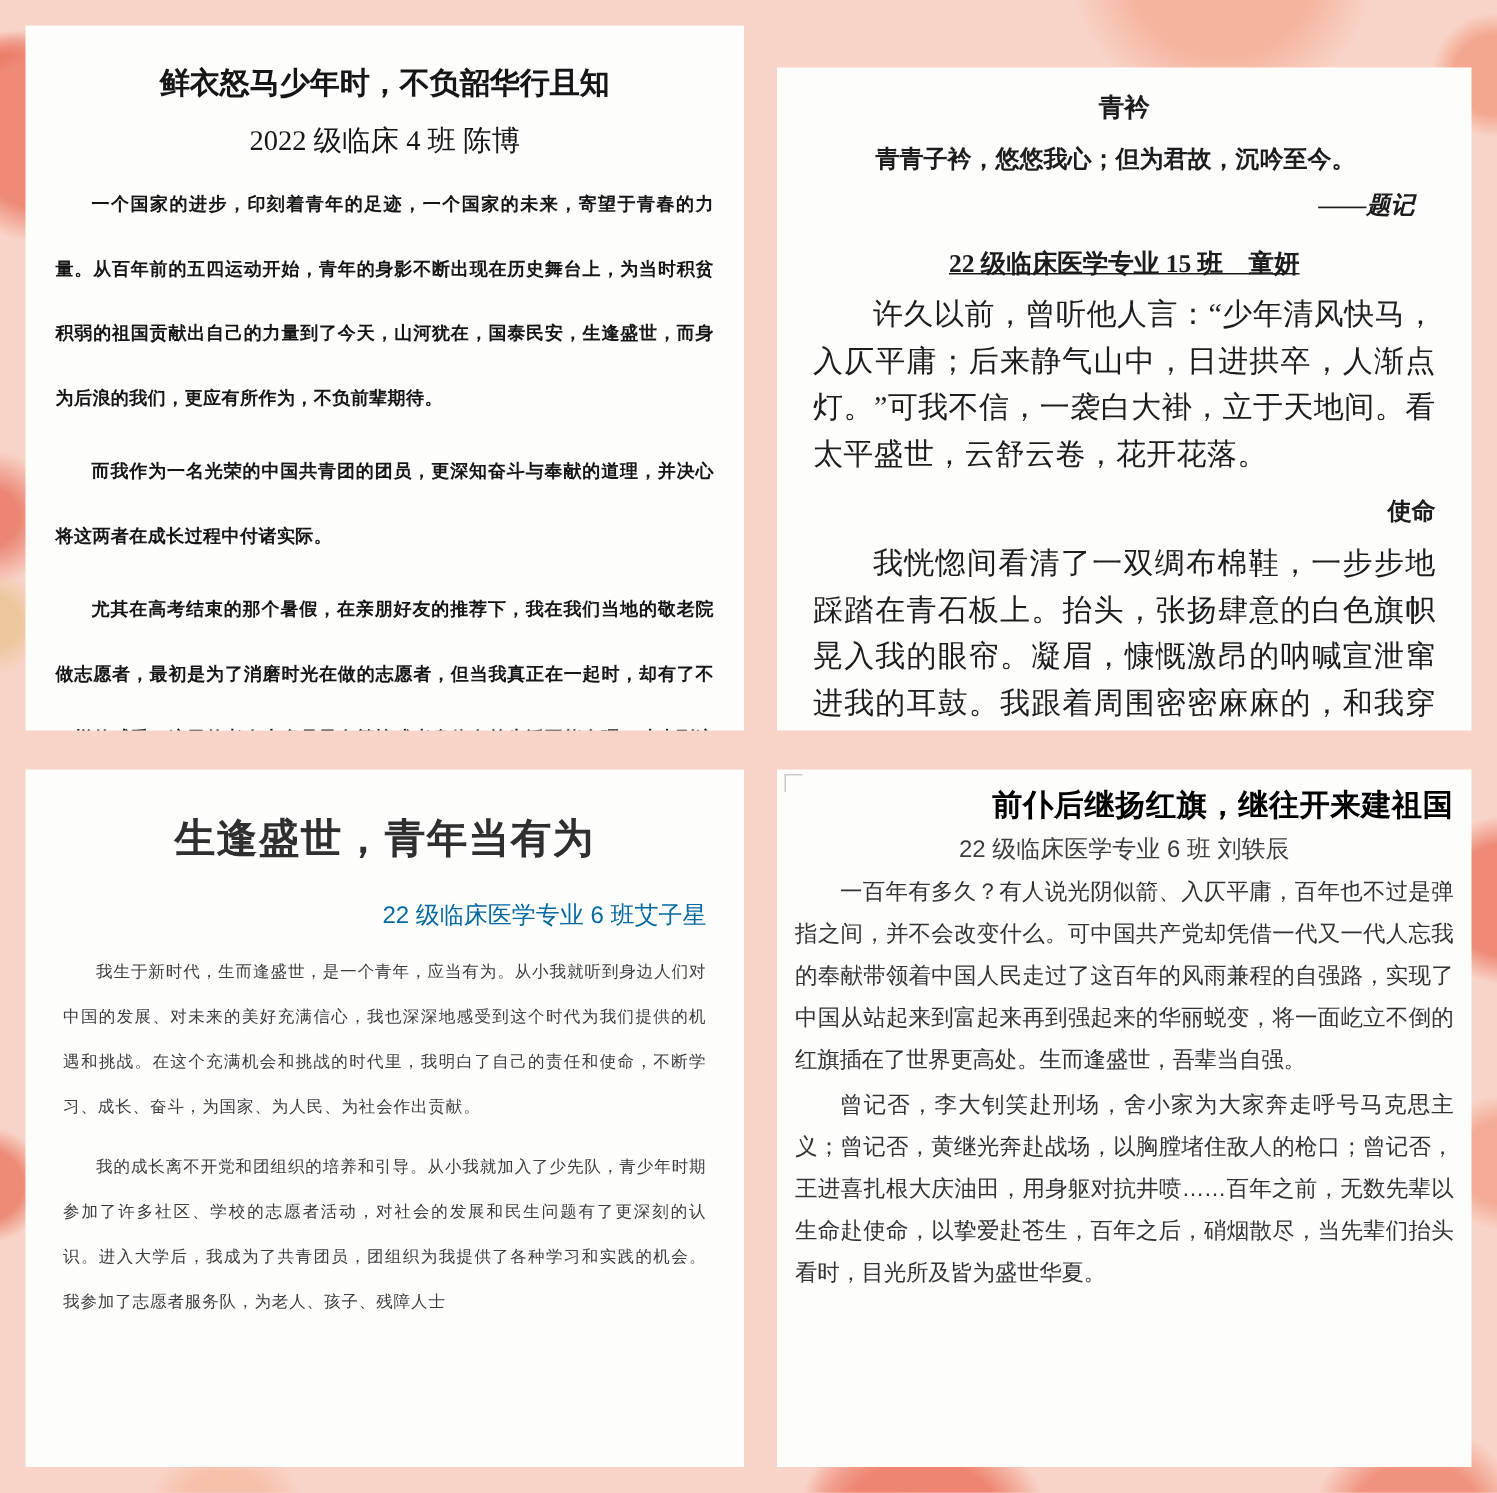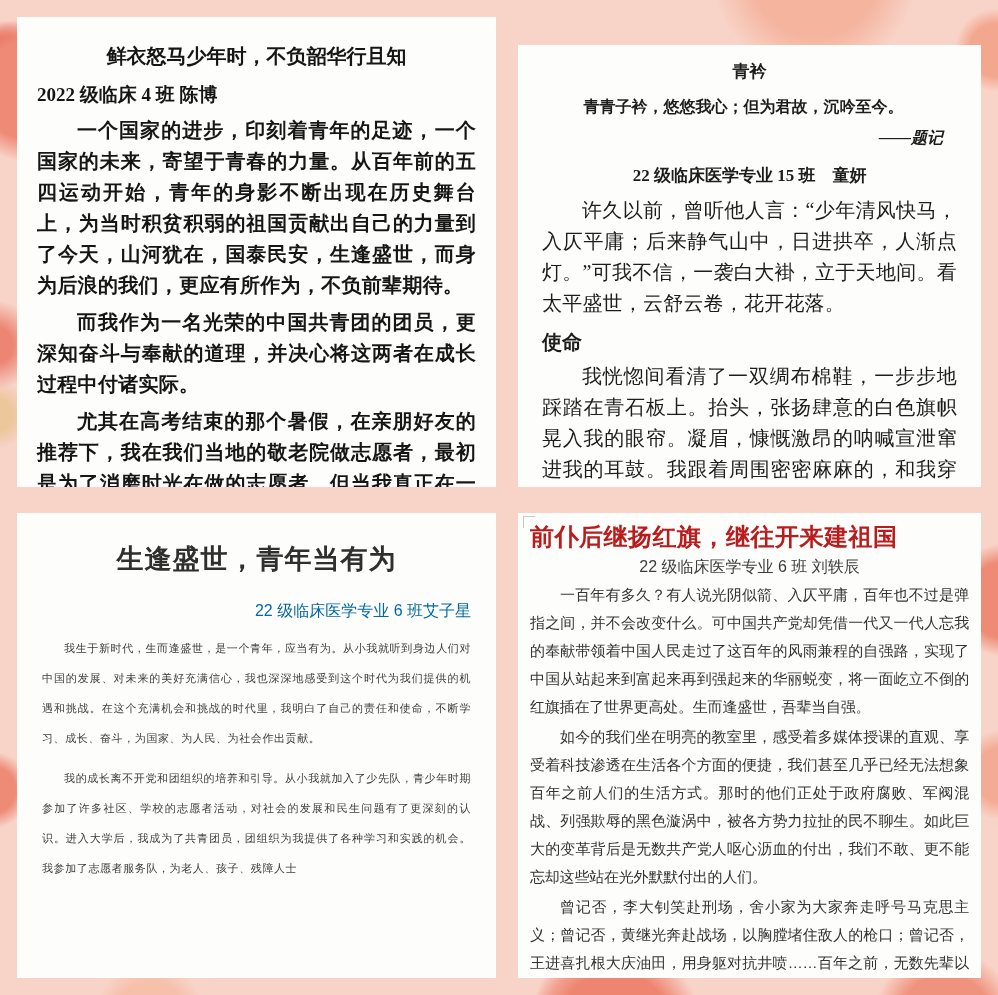--- a/index.html
+++ b/index.html
@@ -37,42 +37,42 @@
     background:#fdfdfc;
     overflow:hidden;
     position:relative;
     box-sizing:border-box;
   }
 
   
   .page-tl{padding:16px 20px 0;color:#161616;
     font-family:"Liberation Serif","DejaVu Serif",serif;font-weight:700;}
   .page-tl .title{text-align:center;font-size:20px;line-height:30px;margin:8px 0 0;}
-  .page-tl .byline{text-align:left;font-size:19px;line-height:28px;margin:10px 0 6px;font-weight:700;}
-  .page-tl p{font-size:20px;line-height:31px;text-indent:2em;margin:6px 0 0;letter-spacing:.3px;text-align:justify;}
+  .page-tl .byline{text-align:center;font-size:19px;line-height:28px;margin:10px 0 6px;font-weight:400;}
+  .page-tl p{font-size:12px;line-height:43px;text-indent:2em;margin:6px 0 0;letter-spacing:.3px;text-align:justify;}
 
   
   .page-tr{padding:10px 24px 0;color:#1d1d1d;
     font-family:"Liberation Serif","DejaVu Serif",serif;margin-top:28px;}
   .page-tr .title{text-align:center;font-size:17px;line-height:26px;font-weight:700;margin:4px 0 0;}
   .page-tr .epigraph{font-size:16px;line-height:28px;text-indent:2.6em;font-weight:600;font-style:normal;margin:8px 0 0;}
   .page-tr .epigraph-attr{text-align:right;font-size:16px;line-height:26px;font-weight:700;padding-right:14px;margin:4px 0 0;font-style:italic;}
-  .page-tr .byline{text-align:center;font-size:17px;line-height:26px;font-weight:600;margin:12px 0 0;}
-  .page-tr .section-heading{text-align:left;font-size:20px;line-height:26px;font-weight:700;margin:10px 0 0;}
+  .page-tr .byline{text-align:center;font-size:17px;line-height:26px;font-weight:600;margin:12px 0 0;text-decoration:underline;}
+  .page-tr .section-heading{text-align:right;font-size:16px;line-height:26px;font-weight:700;margin:10px 0 0;}
   .page-tr p.body{font-size:20px;line-height:31px;text-indent:2em;margin:6px 0 0;letter-spacing:.2px;text-align:justify;font-weight:500;}
 
   
   .page-bl{padding:14px 25px 0;color:#3c3c3c;font-family:"Liberation Sans","DejaVu Sans",sans-serif;}
   .page-bl .title{text-align:center;font-size:27px;line-height:36px;font-weight:700;color:#2f2f2f;margin:14px 0 0;letter-spacing:1px;}
   .page-bl .byline{text-align:right;font-size:16px;line-height:24px;color:#0369a1;margin:22px 0 0;}
   .page-bl p{font-size:11px;line-height:30px;text-indent:2em;margin:10px 0 0;letter-spacing:.6px;text-align:justify;}
 
   
   .page-br{padding:6px 12px 0;color:#333;font-family:"Liberation Sans","DejaVu Sans",sans-serif;}
-  .page-br .title{text-align:left;font-size:24px;line-height:28px;font-weight:700;color:#b91c1c;margin:4px 0 0;letter-spacing:.5px;}
+  .page-br .title{text-align:right;font-size:20px;line-height:28px;font-weight:700;color:#000000;margin:4px 0 0;letter-spacing:.5px;}
   .page-br .byline{text-align:center;font-size:16px;line-height:24px;color:#3d3d3d;margin:4px 0 0;}
   .page-br p{font-size:15px;line-height:28px;text-indent:2em;margin:2px 0 0;letter-spacing:-.2px;text-align:justify;}
 
   .corner-mark{
     position:absolute;left:5px;top:3px;width:11px;height:11px;
     border-left:1px solid #c9c9c9;border-top:1px solid #c9c9c9;
   }
 </style>
 </head>
 <body>
@@ -103,19 +103,18 @@
       <div class="byline">22 级临床医学专业 6 班艾子星</div>
       <p>我生于新时代，生而逢盛世，是一个青年，应当有为。从小我就听到身边人们对中国的发展、对未来的美好充满信心，我也深深地感受到这个时代为我们提供的机遇和挑战。在这个充满机会和挑战的时代里，我明白了自己的责任和使命，不断学习、成长、奋斗，为国家、为人民、为社会作出贡献。</p>
       <p>我的成长离不开党和团组织的培养和引导。从小我就加入了少先队，青少年时期参加了许多社区、学校的志愿者活动，对社会的发展和民生问题有了更深刻的认识。进入大学后，我成为了共青团员，团组织为我提供了各种学习和实践的机会。我参加了志愿者服务队，为老人、孩子、残障人士</p>
     </section>
 
     <section class="page page-br">
       <span class="corner-mark"></span>
       <h1 class="title">前仆后继扬红旗，继往开来建祖国</h1>
       <div class="byline">22 级临床医学专业 6 班 刘轶辰</div>
       <p>一百年有多久？有人说光阴似箭、入仄平庸，百年也不过是弹指之间，并不会改变什么。可中国共产党却凭借一代又一代人忘我的奉献带领着中国人民走过了这百年的风雨兼程的自强路，实现了中国从站起来到富起来再到强起来的华丽蜕变，将一面屹立不倒的红旗插在了世界更高处。生而逢盛世，吾辈当自强。</p>
-      <p>如今的我们坐在明亮的教室里，感受着多媒体授课的直观、享受着科技渗透在生活各个方面的便捷，我们甚至几乎已经无法想象百年之前人们的生活方式。那时的他们正处于政府腐败、军阀混战、列强欺辱的黑色漩涡中，被各方势力拉扯的民不聊生。如此巨大的变革背后是无数共产党人呕心沥血的付出，我们不敢、更不能忘却这些站在光外默默付出的人们。</p>
       <p>曾记否，李大钊笑赴刑场，舍小家为大家奔走呼号马克思主义；曾记否，黄继光奔赴战场，以胸膛堵住敌人的枪口；曾记否，王进喜扎根大庆油田，用身躯对抗井喷……百年之前，无数先辈以生命赴使命，以挚爱赴苍生，百年之后，硝烟散尽，当先辈们抬头看时，目光所及皆为盛世华夏。</p>
 
     </section>
 
   </div>
 </div>
 
 </body></html>

